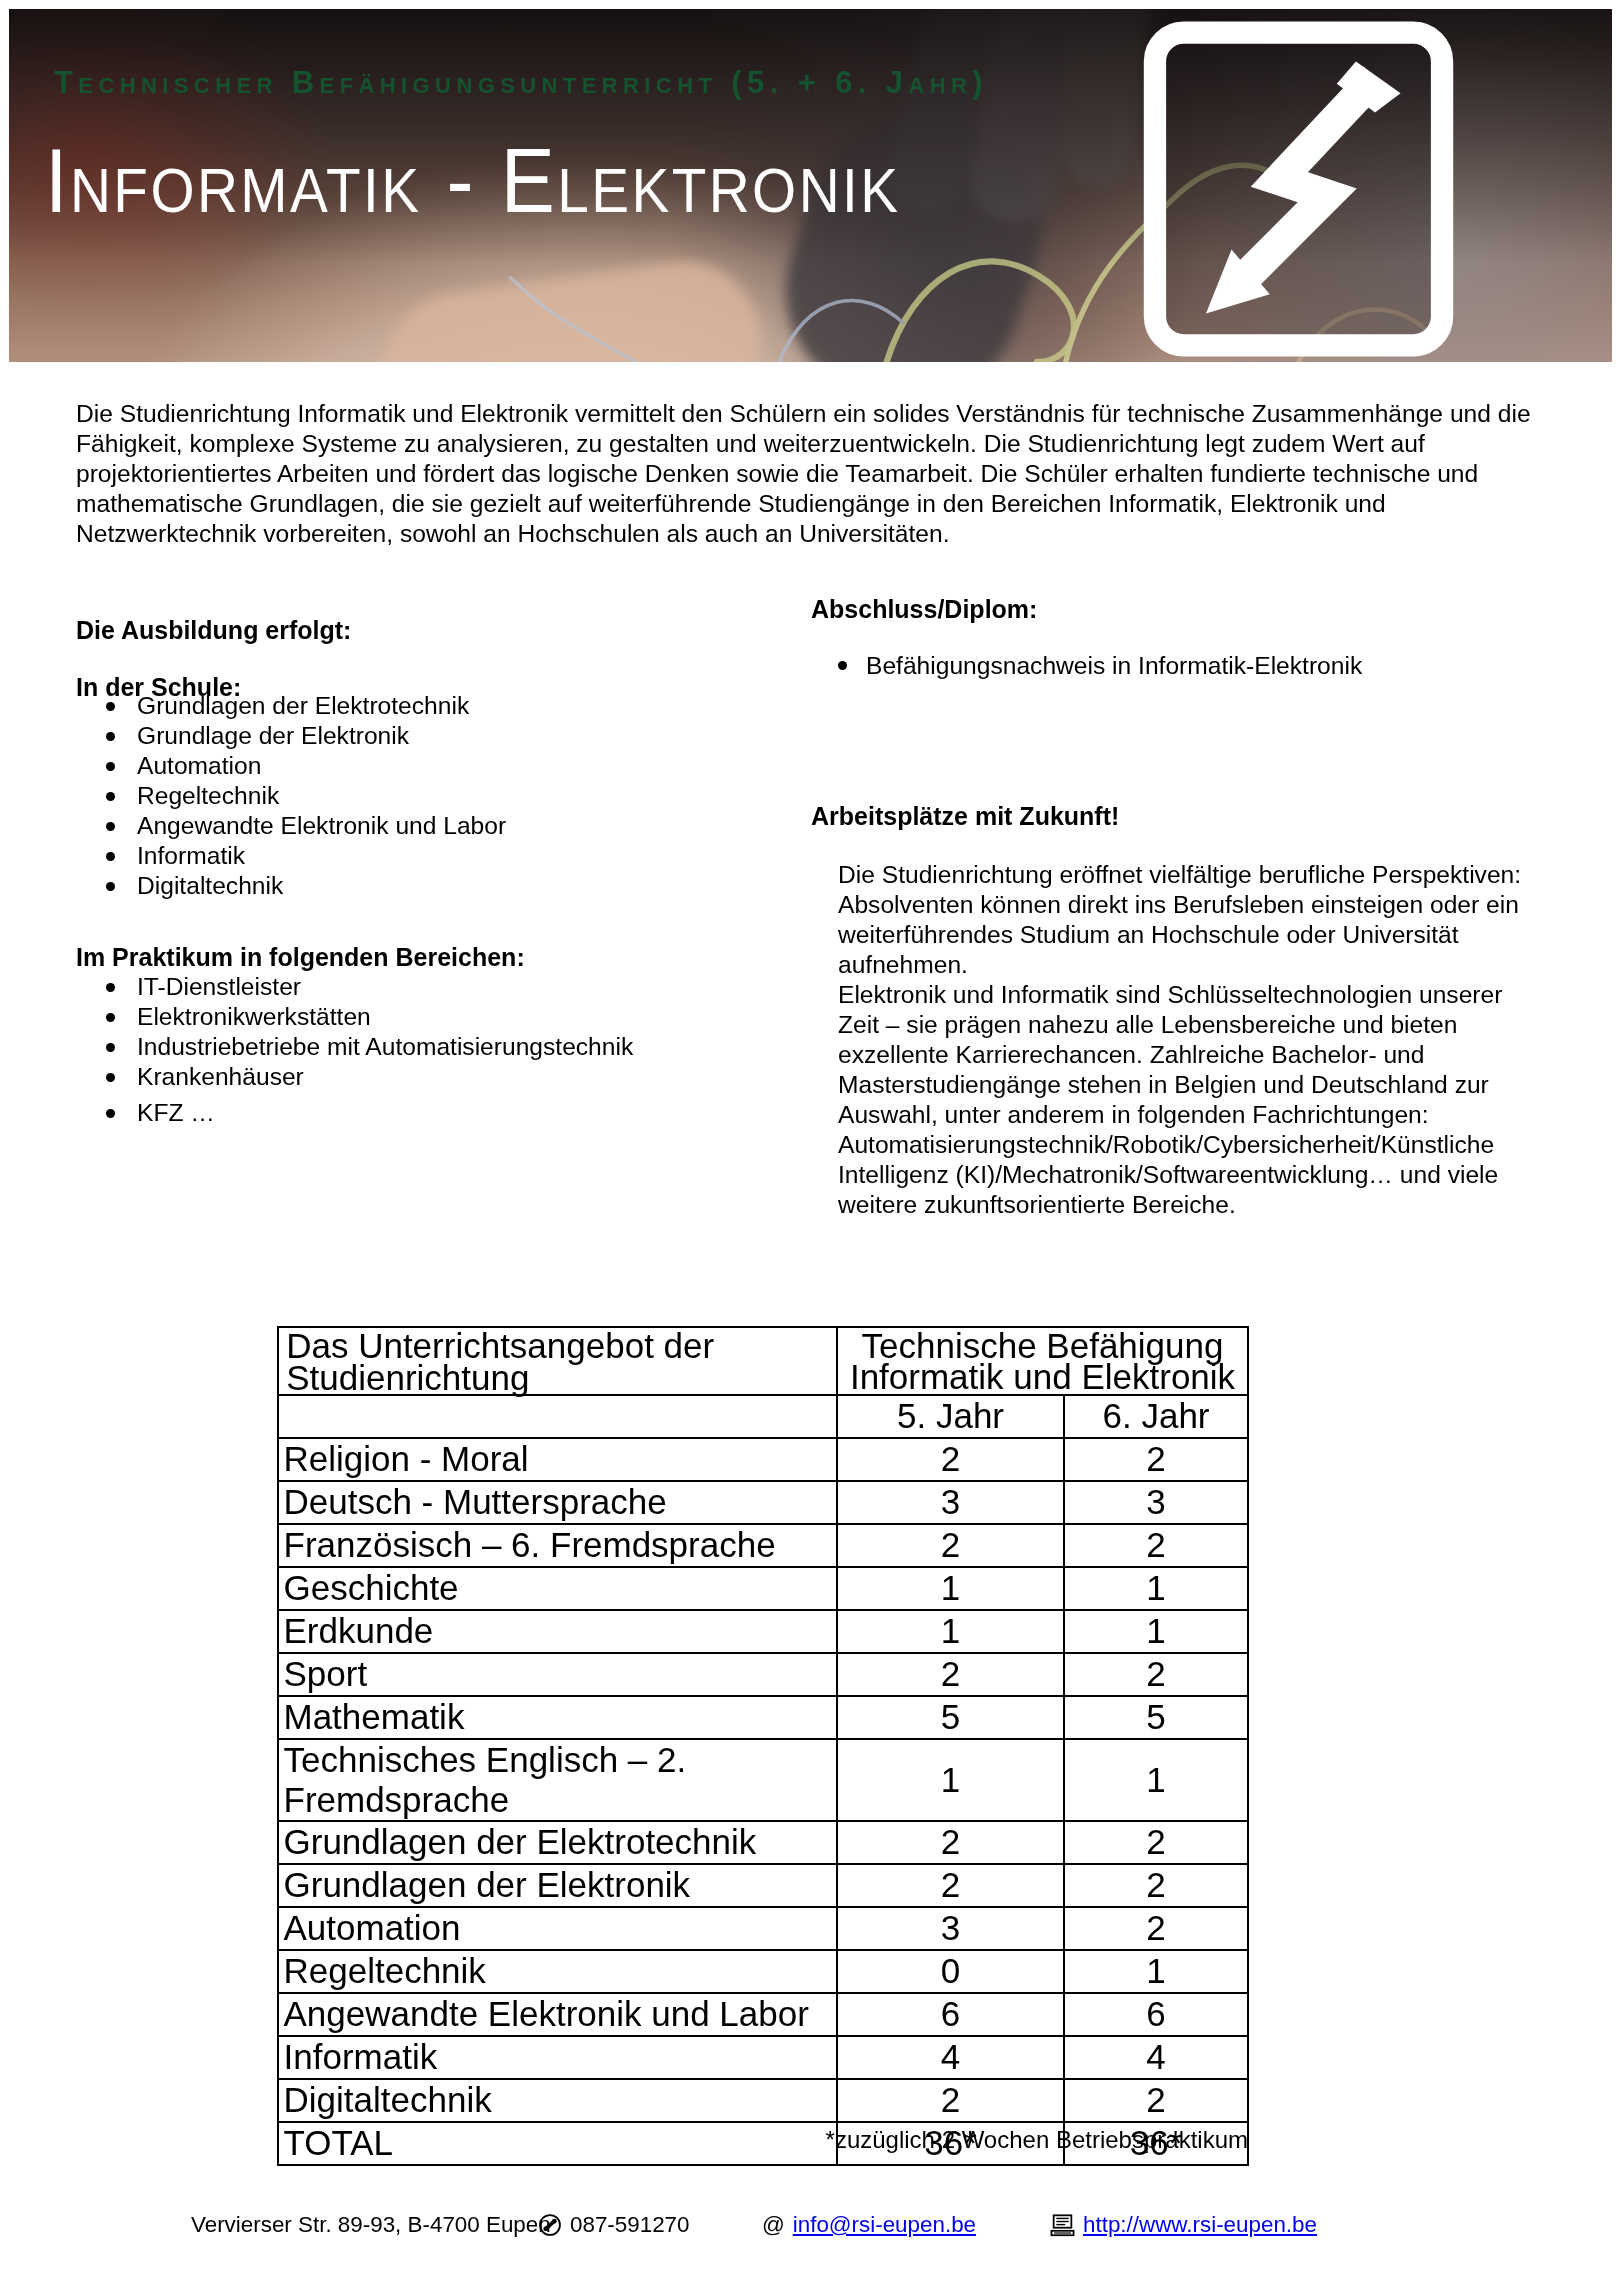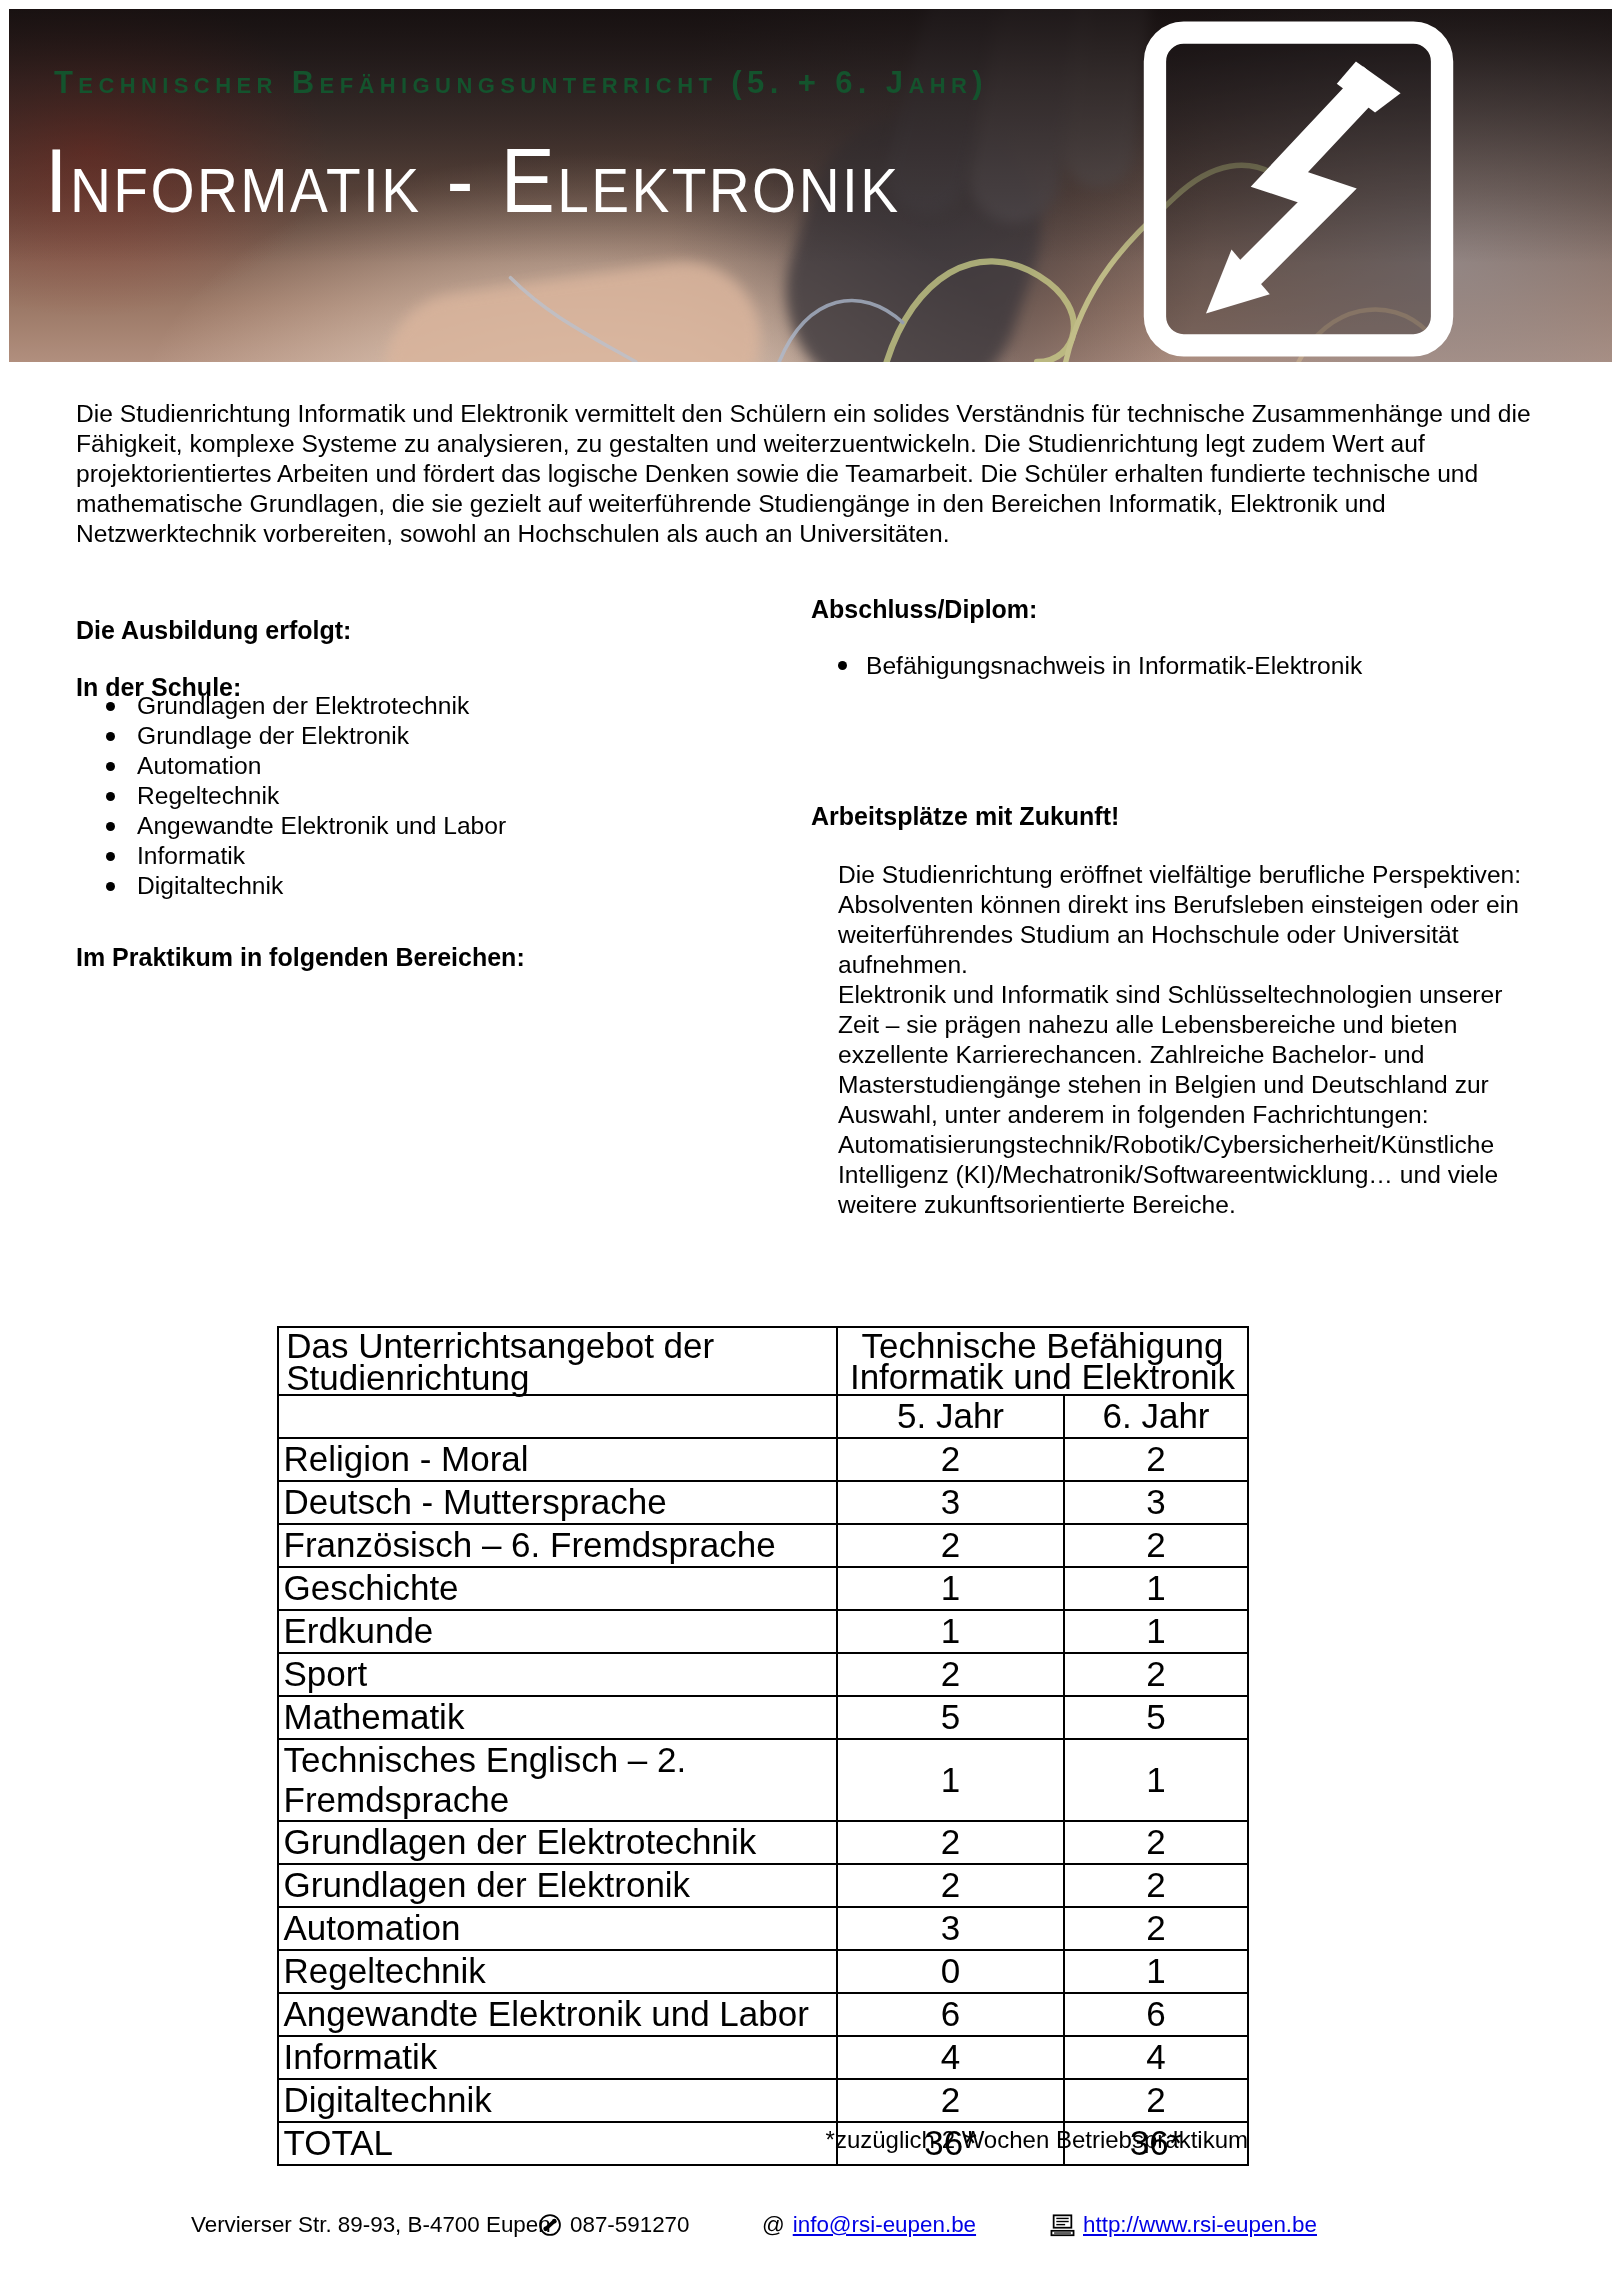--- a/index.html
+++ b/index.html
@@ -123,20 +123,27 @@
       <li>Grundlagen der Elektrotechnik</li>
       <li>Grundlage der Elektronik</li>
       <li>Automation</li>
       <li>Regeltechnik</li>
       <li>Angewandte Elektronik und Labor</li>
       <li>Informatik</li>
       <li>Digitaltechnik</li>
     </ul>
 
   <div class="h-bold" id="h-praktikum">Im Praktikum in folgenden Bereichen:</div>
+  <ul class="bullets" id="ul-praktikum">
+      <li>IT-Dienstleister</li>
+      <li>Elektronikwerkstätten</li>
+      <li>Industriebetriebe mit Automatisierungstechnik</li>
+      <li>Krankenhäuser</li>
+      <li>KFZ …</li>
+    </ul>
 
   <div class="h-bold" id="h-abschluss">Abschluss/Diplom:</div>
   <ul class="bullets" id="ul-abschluss">
       <li>Befähigungsnachweis in Informatik-Elektronik</li>
     </ul>
 
   <div class="h-bold" id="h-jobs">Arbeitsplätze mit Zukunft!</div>
   <div class="jobs-par">
     <p>Die Studienrichtung eröffnet vielfältige berufliche Perspektiven: Absolventen können direkt ins Berufsleben einsteigen oder ein weiterführendes Studium an Hochschule oder Universität aufnehmen.</p>
     <p>Elektronik und Informatik sind Schlüsseltechnologien unserer Zeit – sie prägen nahezu alle Lebensbereiche und bieten exzellente Karrierechancen. Zahlreiche Bachelor- und Masterstudiengänge stehen in Belgien und Deutschland zur Auswahl, unter anderem in folgenden Fachrichtungen: Automatisierungstechnik/Robotik/Cybersicherheit/Künstliche Intelligenz (KI)/Mechatronik/Softwareentwicklung… und viele weitere zukunftsorientierte Bereiche.</p>

